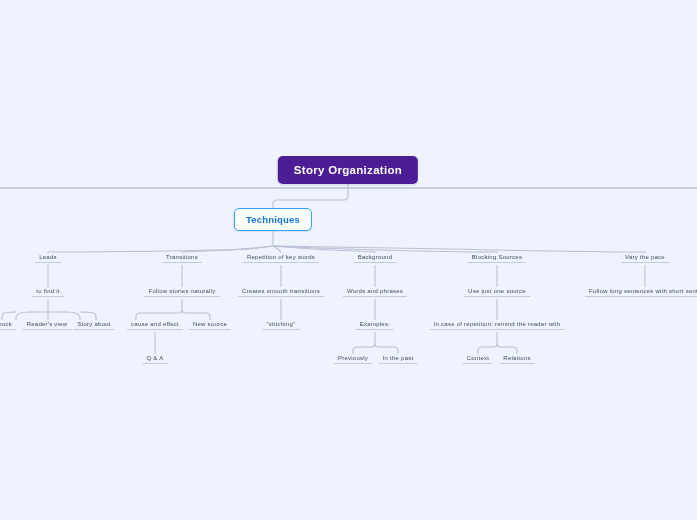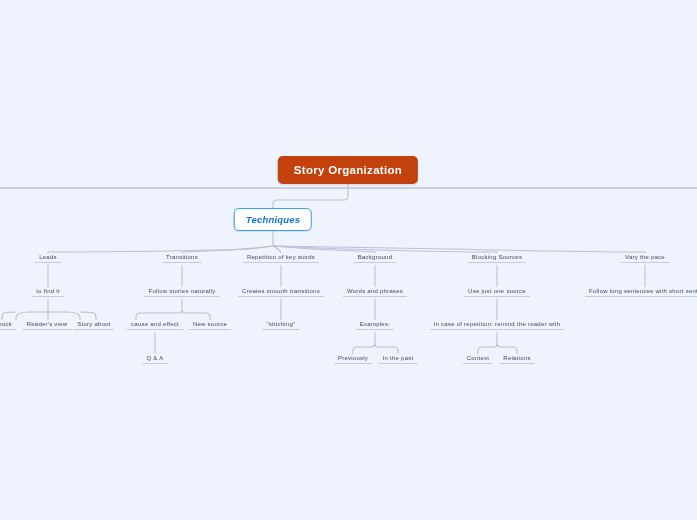--- a/index.html
+++ b/index.html
@@ -19,21 +19,21 @@
     position: absolute;
     left: 0;
     top: 0;
     width: 697px;
     height: 520px;
     pointer-events: none;
   }
   
   .node-root {
     position: absolute;
-    background: #c2410c;
+    background: #4c1d95;
     color: #ffffff;
     font-size: 11.5px;
     font-weight: bold;
     letter-spacing: 0.3px;
     border-radius: 5px;
     padding: 8px 16px;
     white-space: nowrap;
     box-shadow: 0 1px 2px rgba(40,70,120,0.18);
     transform: translateX(-50%);
     box-sizing: border-box;
@@ -48,21 +48,20 @@
     font-weight: bold;
     letter-spacing: 0.2px;
     border: 1.6px solid #31a3ec;
     border-radius: 5px;
     padding: 5px 11px;
     white-space: nowrap;
     transform: translateX(-50%);
     box-sizing: border-box;
     text-align: center;
     box-shadow: 0 1px 1px rgba(40,70,120,0.10);
-    font-style: italic;
   }
   
   .node-text {
     position: absolute;
     color: #3f4a60;
     font-size: 6px;
     letter-spacing: 0.25px;
     white-space: nowrap;
     transform: translateX(-50%);
     padding: 1px 4px 2px 4px;

